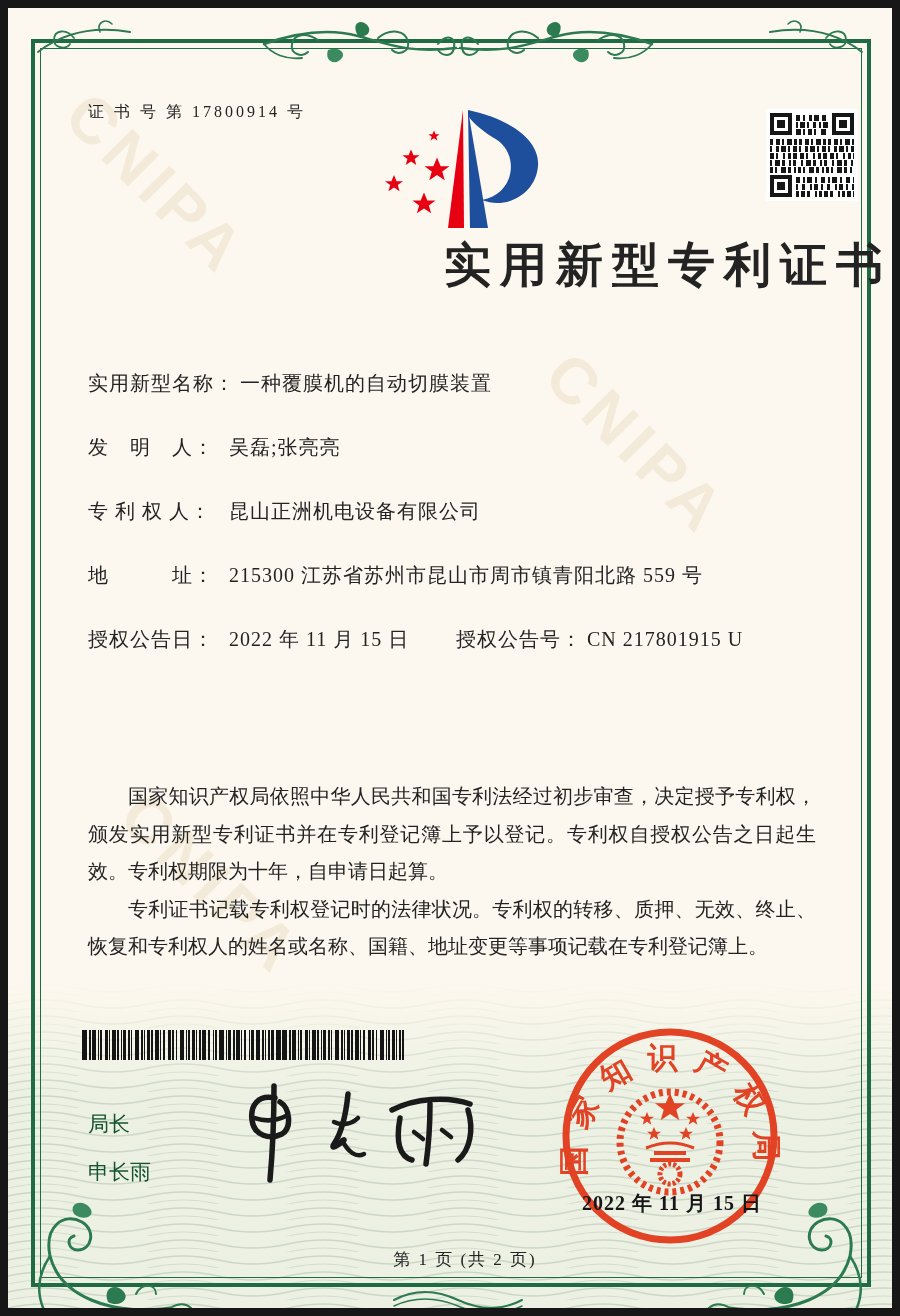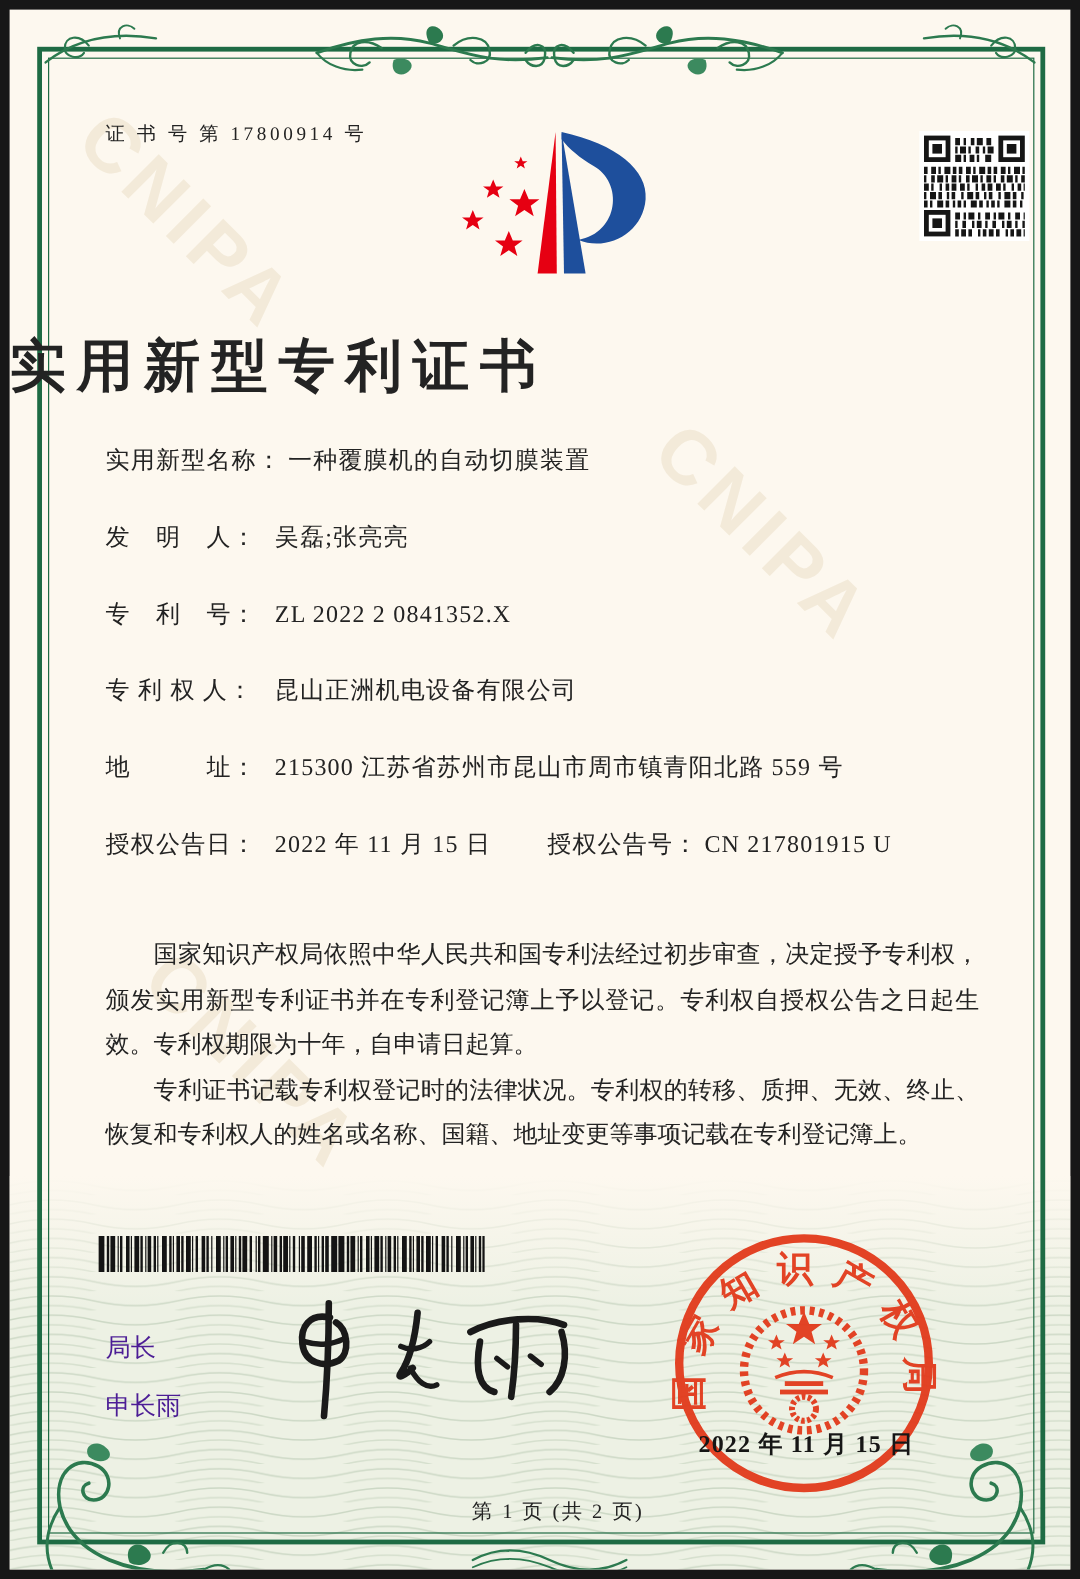--- a/index.html
+++ b/index.html
@@ -22,33 +22,33 @@
   .flip{transform:scaleX(-1);}
   
   .wm{position:absolute; z-index:2; font-family:"Liberation Sans","DejaVu Sans",sans-serif;
     font-weight:bold; font-size:64px; letter-spacing:6px; color:#f3ead9;
     transform:rotate(45deg); transform-origin:left top; user-select:none;}
   
   .content{position:absolute; inset:0; z-index:5;}
   .certno{position:absolute; left:80px; top:94px; font-size:16px; letter-spacing:3px;}
   .logo{position:absolute; left:366px; top:98px;}
   .qr{position:absolute; left:758px; top:101px;}
-  .title{position:absolute; left:0; right:0; top:226px; text-align:left;
-    font-size:47px; font-weight:bold; letter-spacing:9px;margin-top:40px;}
+  .title{position:absolute; left:0; right:0; top:226px; text-align:right;
+    font-size:47px; font-weight:bold; letter-spacing:9px;}
   .fields{position:absolute; left:80px; right:58px; top:346px; font-size:20px;margin-top:16px;}
   .frow{height:64px; position:relative; white-space:nowrap;}
   .flabel{display:inline-block; min-width:136px; letter-spacing:1px;}
   .fvalue{letter-spacing:1px;}
   .frow .second{position:absolute; left:368px; top:0;}
   .paras{position:absolute; left:80px; right:76px; top:770px; font-size:20px;
     line-height:37.5px; text-align:justify;}
   .paras p{margin:0; text-indent:2em;}
   .barcode{position:absolute; left:74px; top:1022px;}
   .director{position:absolute; left:80px; top:1092px; font-size:21px;
-    font-family:"Liberation Sans","DejaVu Sans",sans-serif; line-height:48px; color:#4c1d95;}
+    font-family:"Liberation Sans","DejaVu Sans",sans-serif; line-height:48px; color:#14532d;}
   .sig{position:absolute; left:222px; top:1072px;}
   .seal{position:absolute; left:550px; top:1016px; opacity:.93;}
   .sealdate{position:absolute; left:560px; top:1182px; width:208px; text-align:center;
     font-size:20px; font-weight:bold; color:#161616; letter-spacing:1px; z-index:6;}
   .footer{position:absolute; left:0; right:0; top:1240px; text-align:center;
     font-size:17px; letter-spacing:2px;padding-left:30px;}
 </style>
 </head>
 <body>
 
@@ -189,24 +189,20 @@
     <div class="title">实用新型专利证书</div>
 
     <div class="fields">
       <div class="frow">
         <span class="flabel">实用新型名称：</span>
         <span class="fvalue">一种覆膜机的自动切膜装置</span>
       </div>
       <div class="frow">
         <span class="flabel">发　明　人：</span>
         <span class="fvalue">吴磊;张亮亮</span>
-      </div>
-      <div class="frow">
-        <span class="flabel">专　利　号：</span>
-        <span class="fvalue">ZL 2022 2 0841352.X</span>
       </div>
       <div class="frow">
         <span class="flabel">专 利 权 人：</span>
         <span class="fvalue">昆山正洲机电设备有限公司</span>
       </div>
       <div class="frow">
         <span class="flabel">地　　　址：</span>
         <span class="fvalue">215300 江苏省苏州市昆山市周市镇青阳北路 559 号</span>
       </div>
       <div class="frow">

